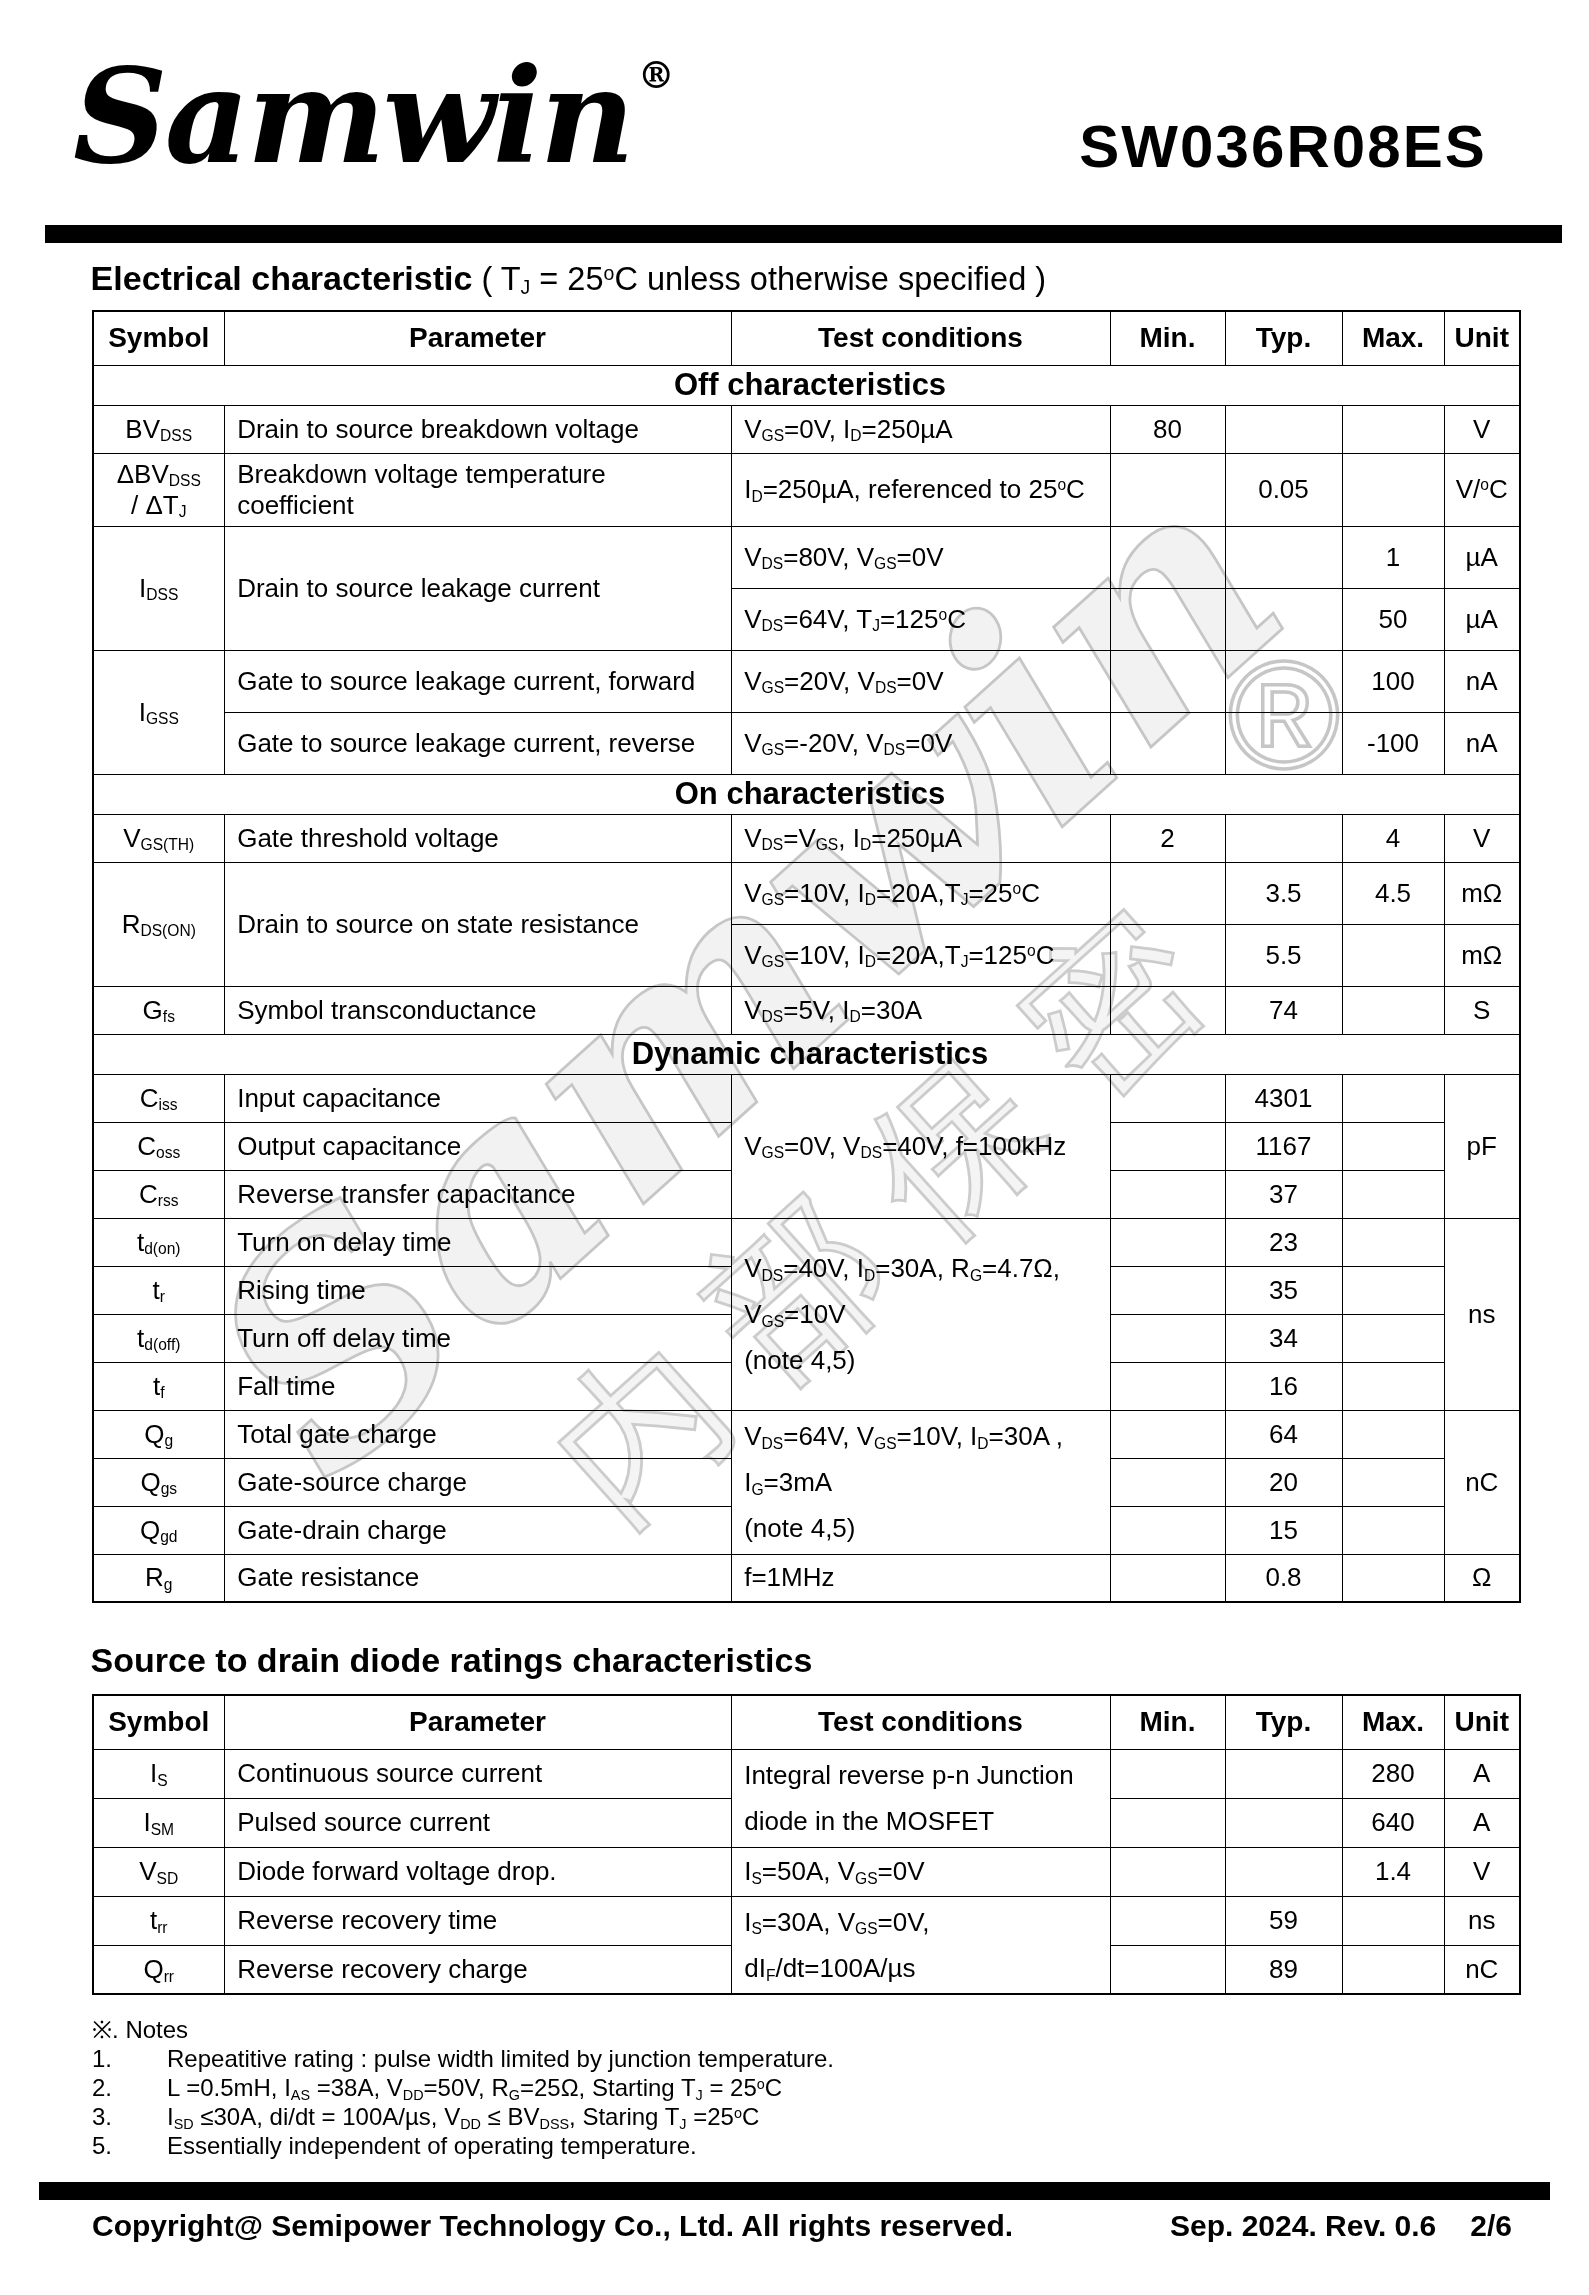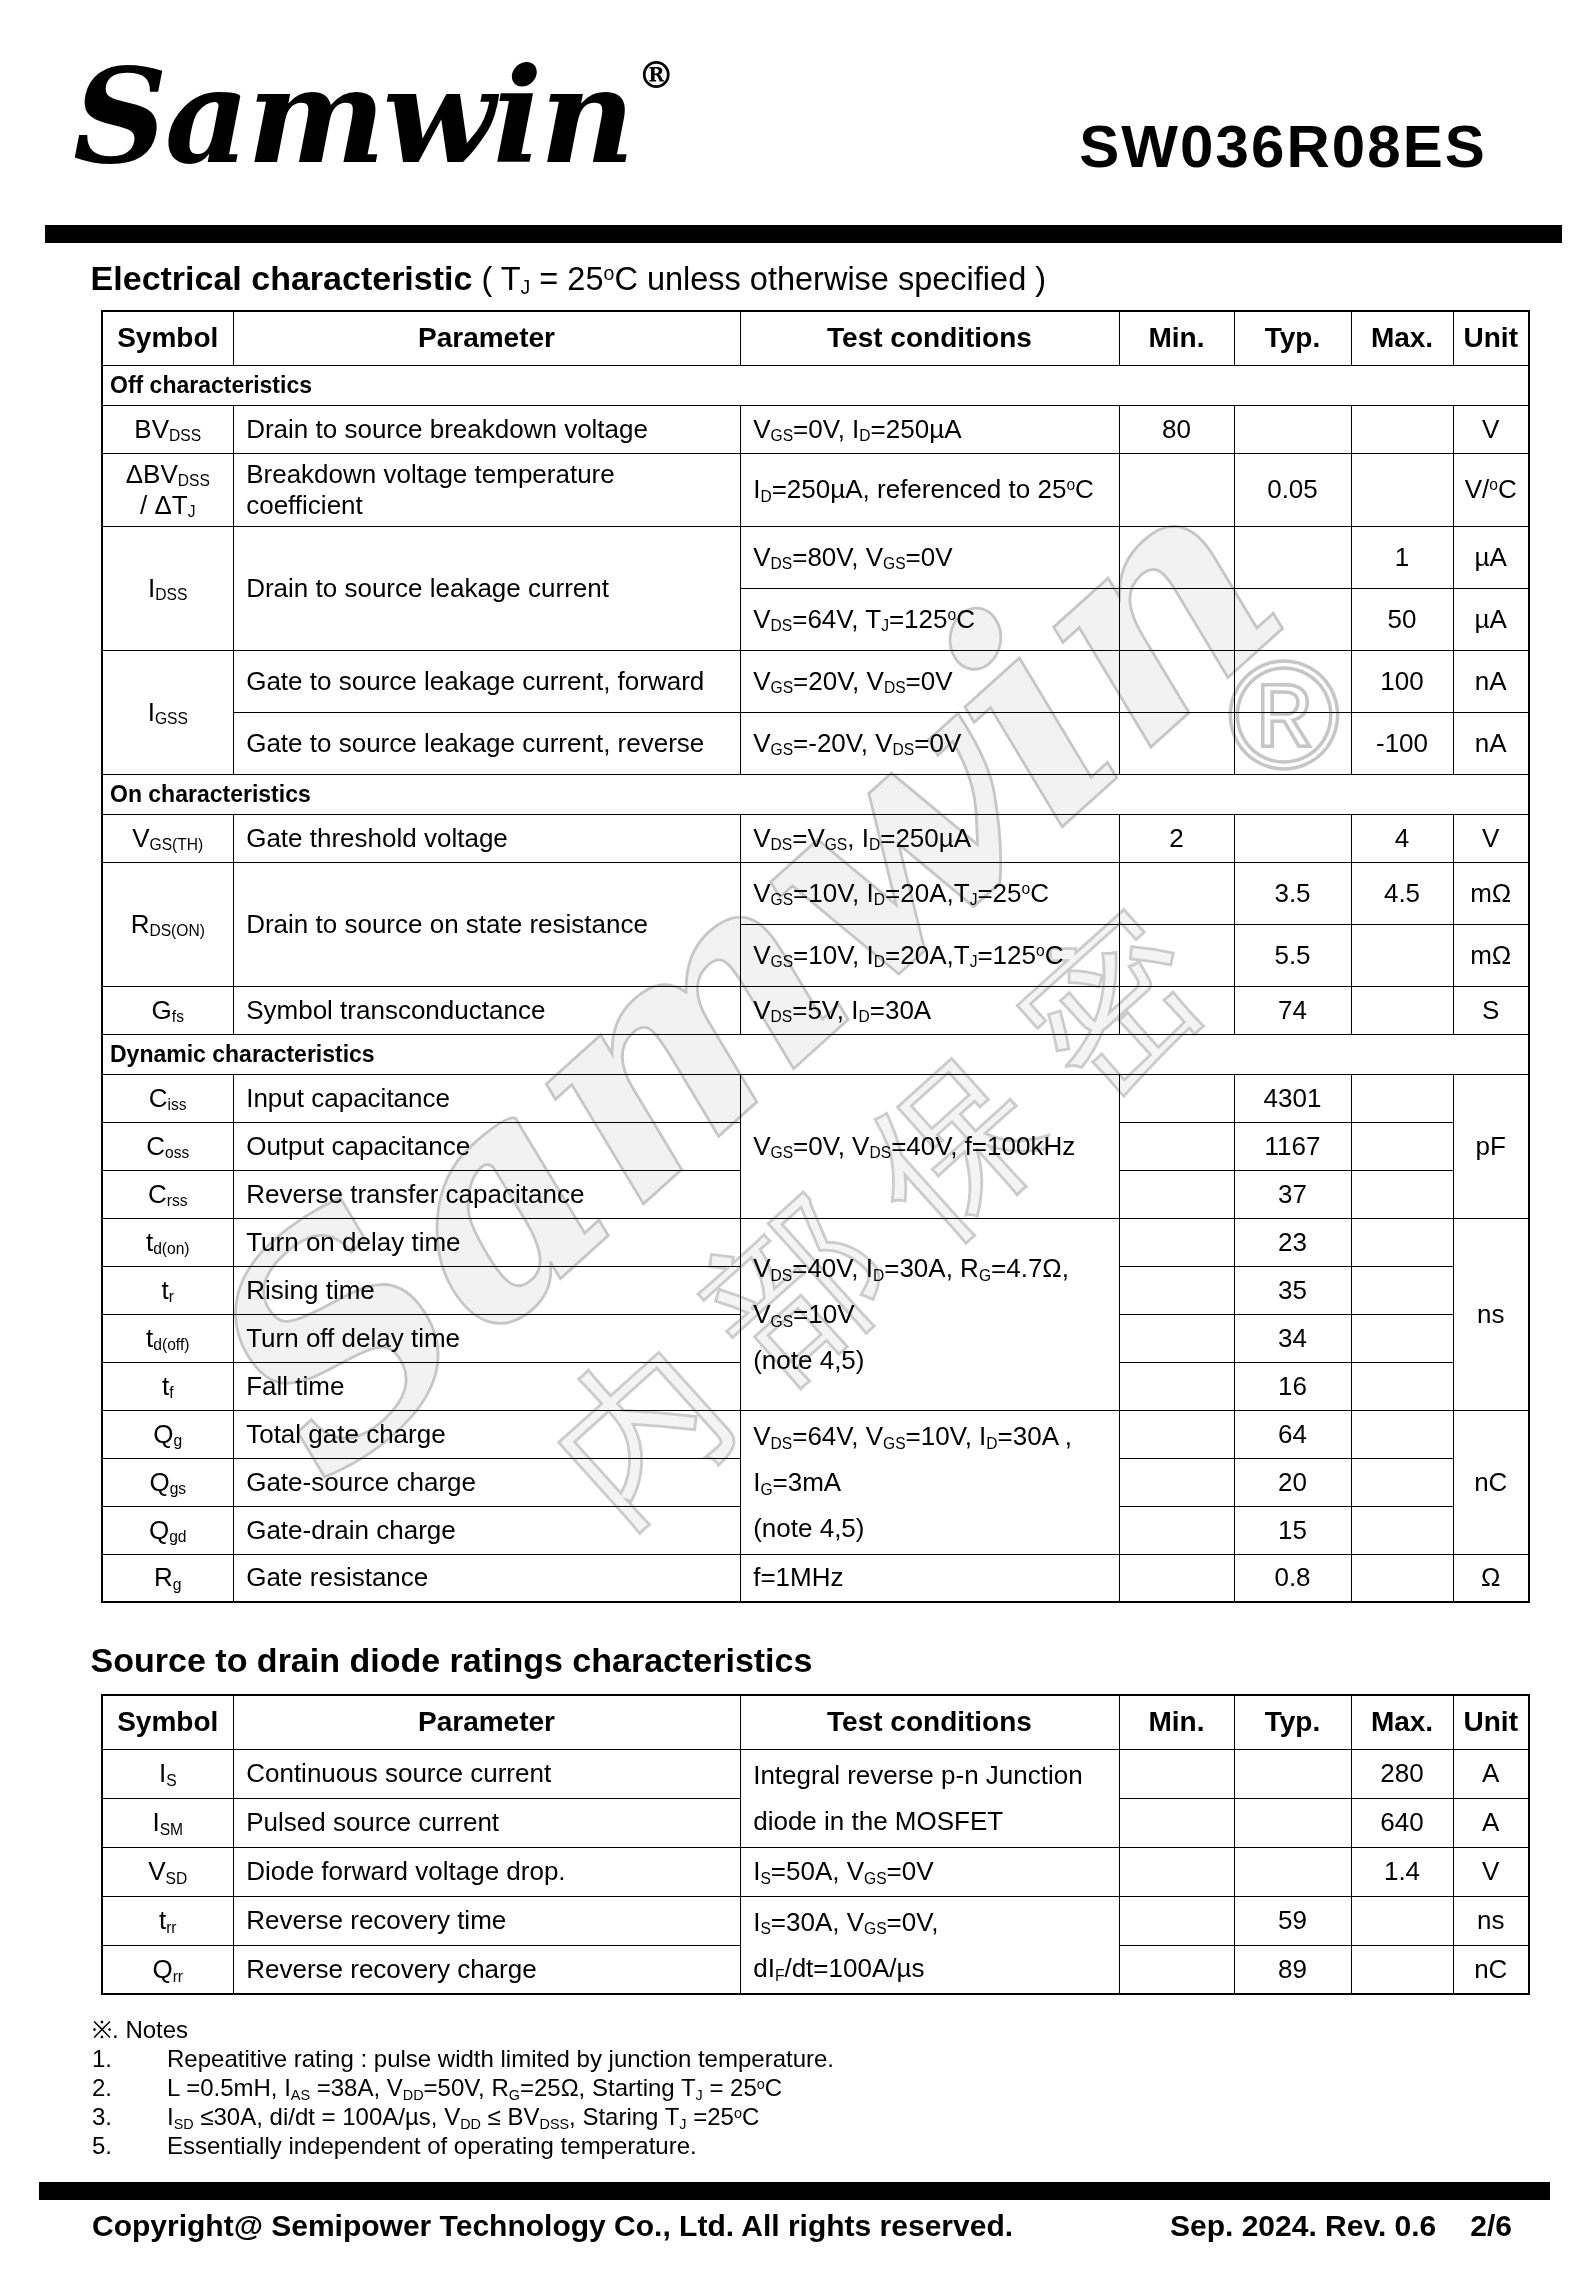--- a/index.html
+++ b/index.html
@@ -63,28 +63,28 @@
   .title1 .t-bold { font-weight: bold; font-size: 34px; }
   .title2 { margin: 38px 0 14px -1.4px; font-size: 34px; font-weight: bold; white-space: nowrap; }
 
   
   table.spec {
     border-collapse: collapse; table-layout: fixed;
     width: 1427px; font-size: 26px;
     background: transparent;
   }
   table.spec td, table.spec th { border: 1.4px solid #000; vertical-align: middle; overflow: visible; }
-  table.spec { border: 2.1px solid #000; margin-left: 9px; }
+  table.spec { border: 2.1px solid #000; }
   th { font-size: 28px; font-weight: bold; text-align: center; }
   td.sym  { text-align: center; white-space: nowrap; }
   td.param{ text-align: left; padding-left: 12.7px; white-space: nowrap; }
   td.cond { text-align: left; padding-left: 12.7px; white-space: nowrap; }
   td.val  { text-align: center; white-space: nowrap; }
   td.ml   { line-height: 1.78; }
-  tr.sec td { font-weight: bold; font-size: 23px; text-align: left; padding-left: 7px; white-space: nowrap; }
+  tr.sec td { font-weight: bold; font-size: 31px; text-align: center; padding-left: 7px; white-space: nowrap; }
 
   tr.rh-head { height: 54px; }
   tr.rh-sec  { height: 40px; }
   tr.rh-std  { height: 48px; }
   tr.rh-tall { height: 62px; }
   tr.rh-xl   { height: 73px; }
   tr.rh-d    { height: 49px; }
 
   td.tk   { border: 5px solid #000; }
   td.tk-l { border-top: 5px solid #000; border-bottom: 5px solid #000; border-left: 5px solid #000; }

